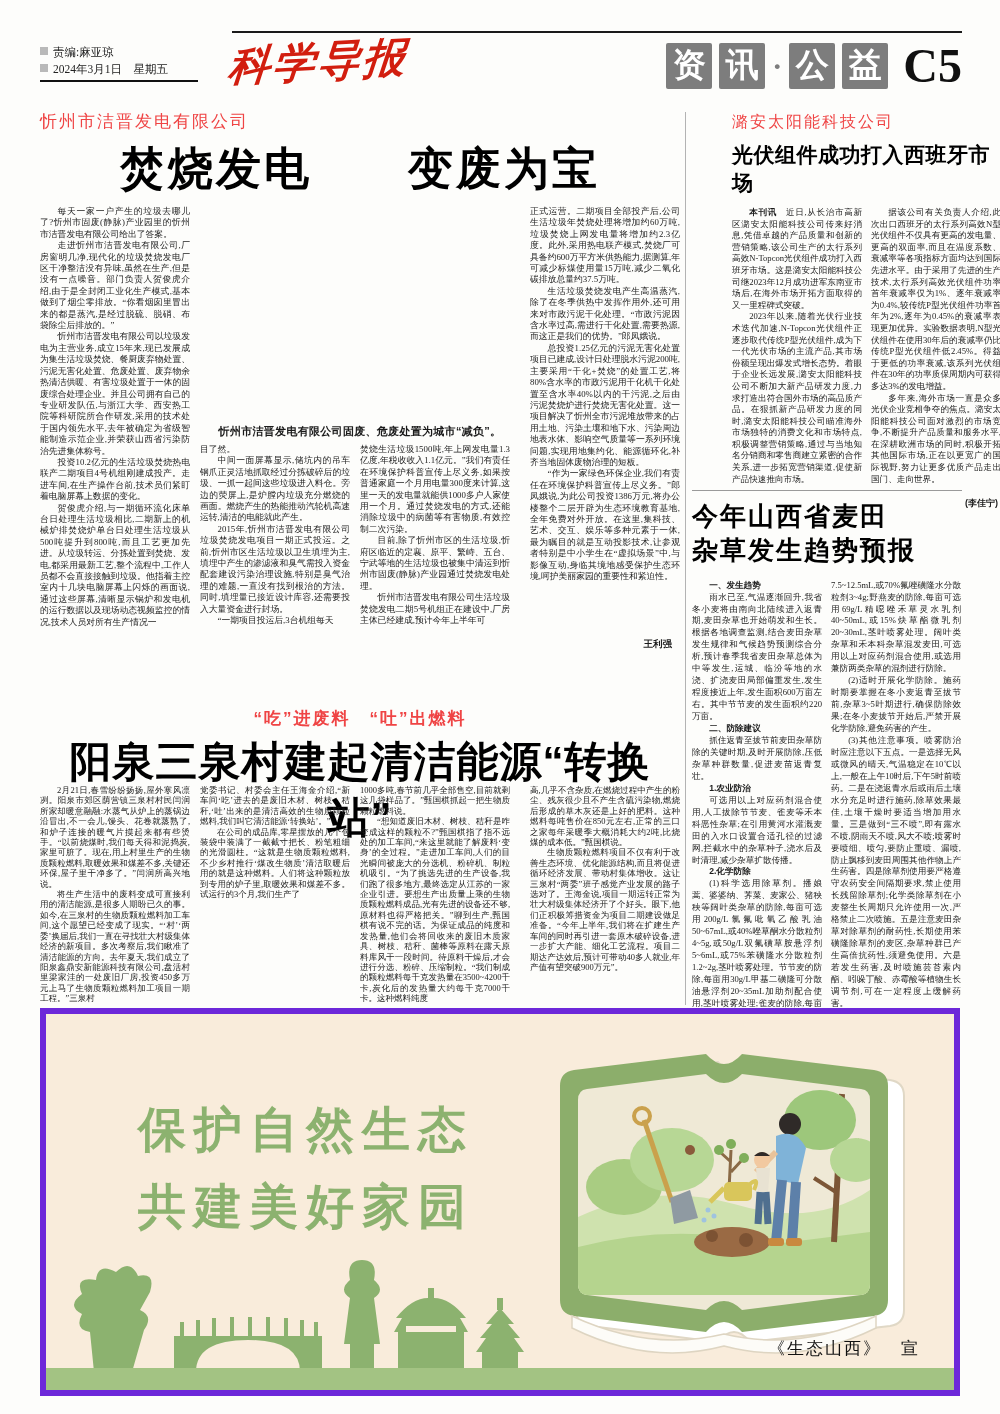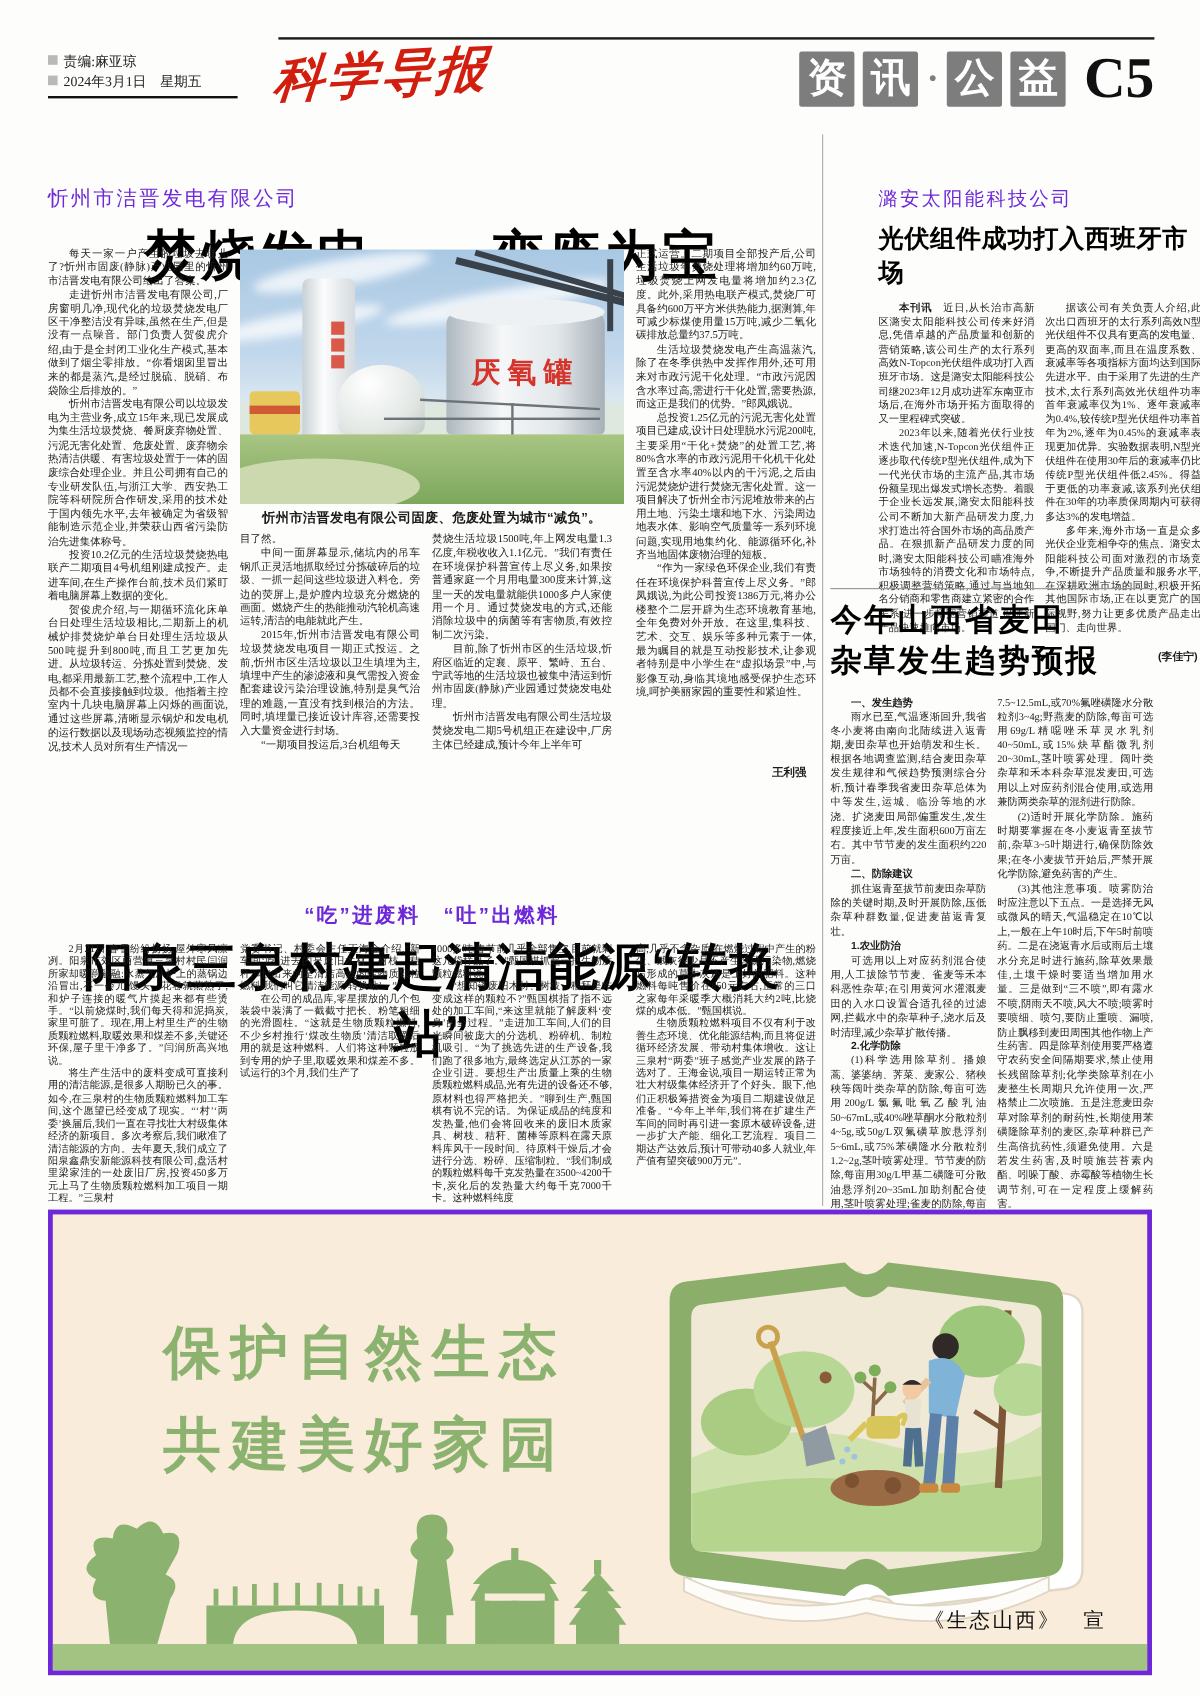--- a/index.html
+++ b/index.html
@@ -12,21 +12,21 @@
   #ed-block .sq{display:inline-block;width:8px;height:8px;background:#b9b9b9;margin-right:5px;vertical-align:1px;}
   #ed-rule{left:40px;top:80px;width:158px;height:2px;background:#111;}
   #masthead{left:228px;top:34px;font-size:42px;font-weight:bold;font-style:italic;color:#d21e0f;
             letter-spacing:3px;transform:rotate(-3deg) skewX(-8deg);font-family:"DejaVu Serif",serif;}
   #section-area{right:38px;top:38px;display:flex;align-items:center;gap:7px;}
   .sec-box{width:46px;height:46px;background:#7d7d7d;color:#fff;font-family:"Liberation Sans",sans-serif;
            font-weight:bold;font-size:33px;display:flex;align-items:center;justify-content:center;border-radius:2px;}
   .sec-dot{color:#7d7d7d;font-size:30px;font-weight:bold;line-height:1;}
   #page-no{font-size:48px;font-weight:bold;color:#101010;font-family:"Liberation Serif",serif;margin-left:8px;}
   
-  .kicker{font-size:17px;letter-spacing:2px;color:#6d28d9;margin-top:44px;}
+  .kicker{font-size:17px;letter-spacing:2px;color:#ef4444;}
   .headline{font-family:"Liberation Sans",sans-serif;font-weight:900;color:#000;}
   .col{overflow:hidden;text-align:justify;}
   .col p{margin:0;text-indent:2em;}
   .col.cont p:first-child{text-indent:0;}
   .plist p{margin:0;text-indent:2em;}
   .col.cont .plist:first-child p:first-child{text-indent:0;}
   .h-para{font-family:"Liberation Sans",sans-serif;font-weight:bold;}
   .byline{font-family:"Liberation Sans",sans-serif;font-weight:bold;text-align:right;}
   
   #a1{left:40px;top:110px;width:640px;height:566px;}
@@ -70,21 +70,21 @@
   #a3 .headline{font-size:21px;letter-spacing:.5px;margin-top:8px;}
   #a3-body{margin-top:10px;display:flex;gap:9px;}
   #a3-body .col{width:130px;font-size:8.6px;line-height:11.6px;height:288px;}
   #a3-byline{font-size:9px;margin-top:2px;padding-right:4px;}
   #div-h{left:692px;top:490px;width:270px;height:1px;background:#9a9a9a;}
   #a4{left:692px;top:500px;width:270px;}
   #a4 .headline{font-size:26px;line-height:1.3;letter-spacing:2px;font-weight:800;}
   #a4-body{margin-top:12px;display:flex;gap:9px;align-items:flex-end;}
   #a4-body .col{width:130px;font-size:8.6px;line-height:11.95px;height:438px;}
   
-  #banner{left:40px;top:1008px;width:920px;height:388px;background:#f9ecdb;border:4px solid #6d28d9;
+  #banner{left:40px;top:1008px;width:920px;height:388px;background:#f9ecdb;border:6px solid #6d28d9;
           overflow:hidden;box-sizing:border-box;}
   #slogan{position:absolute;left:60px;top:78px;width:400px;text-align:center;color:#8cb26f;
           font-family:"Liberation Sans",sans-serif;font-weight:900;font-size:48px;letter-spacing:8px;line-height:1.6;}
   #book{position:absolute;left:478px;top:18px;width:400px;height:336px;}
   #skyline{position:absolute;left:8px;bottom:18px;width:520px;height:170px;}
   #strip{position:absolute;left:0;right:0;bottom:0;height:22px;background:#a3c383;}
   #credit{position:absolute;right:34px;bottom:30px;font-size:17px;color:#111;letter-spacing:2px;}
 </style>
 </head>
 <body>
@@ -135,44 +135,20 @@
       </div>
     <div class="col cont" style="left:490px;">
         <div class="plist">
           <p>正式运营。二期项目全部投产后,公司生活垃圾年焚烧处理将增加约60万吨,垃圾焚烧上网发电量将增加约2.3亿度。此外,采用热电联产模式,焚烧厂可具备约600万平方米供热能力,据测算,年可减少标煤使用量15万吨,减少二氧化碳排放总量约37.5万吨。</p>
           <p>生活垃圾焚烧发电产生高温蒸汽,除了在冬季供热中发挥作用外,还可用来对市政污泥干化处理。“市政污泥因含水率过高,需进行干化处置,需要热源,而这正是我们的优势。”郎凤娥说。</p>
           <p>总投资1.25亿元的污泥无害化处置项目已建成,设计日处理脱水污泥200吨,主要采用“干化+焚烧”的处置工艺,将80%含水率的市政污泥用干化机干化处置至含水率40%以内的干污泥,之后由污泥焚烧炉进行焚烧无害化处置。这一项目解决了忻州全市污泥堆放带来的占用土地、污染土壤和地下水、污染周边地表水体、影响空气质量等一系列环境问题,实现用地集约化、能源循环化,补齐当地固体废物治理的短板。</p>
           <p>“作为一家绿色环保企业,我们有责任在环境保护科普宣传上尽义务。”郎凤娥说,为此公司投资1386万元,将办公楼整个二层开辟为生态环境教育基地,全年免费对外开放。在这里,集科技、艺术、交互、娱乐等多种元素于一体,最为瞩目的就是互动投影技术,让参观者特别是中小学生在“虚拟场景”中,与影像互动,身临其境地感受保护生态环境,呵护美丽家园的重要性和紧迫性。</p>
         </div>
       </div>
 
-    <div id="photo">
-      <div class="cloud" style="left:10px;top:8px;width:150px;height:22px;"></div>
-      <div class="cloud" style="left:120px;top:34px;width:190px;height:20px;"></div>
-      <div class="cloud" style="left:-20px;top:52px;width:140px;height:18px;"></div>
-      <div class="pipe" style="left:180px;top:6px;width:150px;height:6px;transform:rotate(14deg);"></div>
-      <div class="pipe" style="left:196px;top:0px;width:130px;height:5px;transform:rotate(16deg);"></div>
-      <div class="pipe" style="left:306px;top:8px;width:5px;height:60px;"></div>
-      <div id="tank-l">
-        <div class="redmark" style="top:36px;"></div>
-        <div class="redmark" style="top:50px;"></div>
-        <div class="redmark" style="top:64px;"></div>
-      </div>
-      <div id="dome"></div>
-      <div id="yellow-tank"></div>
-      <div id="tank-r">
-        <div id="tank-label">厌氧罐</div>
-      </div>
-      <div class="scaffold" style="left:120px;top:140px;width:180px;height:2px;"></div>
-      <div class="scaffold" style="left:150px;top:128px;width:150px;height:2px;transform:rotate(3deg);"></div>
-      <div class="scaffold" style="left:226px;top:128px;width:2px;height:36px;"></div>
-      <div id="grass">
-          <div id="path-light"></div>
-        </div>
-    </div>
     <div id="caption">忻州市洁晋发电有限公司固废、危废处置为城市“减负”。</div>
     <div id="a1-byline" class="byline">王利强</div>
   </div>
 </div>
 
 <div class="abs" id="a2">
   <div class="kicker">“吃”进废料　“吐”出燃料</div>
   <div class="headline">阳泉三泉村建起清洁能源“转换站”</div>
   <div id="a2-body">
     <div class="col" style="left:0;">

